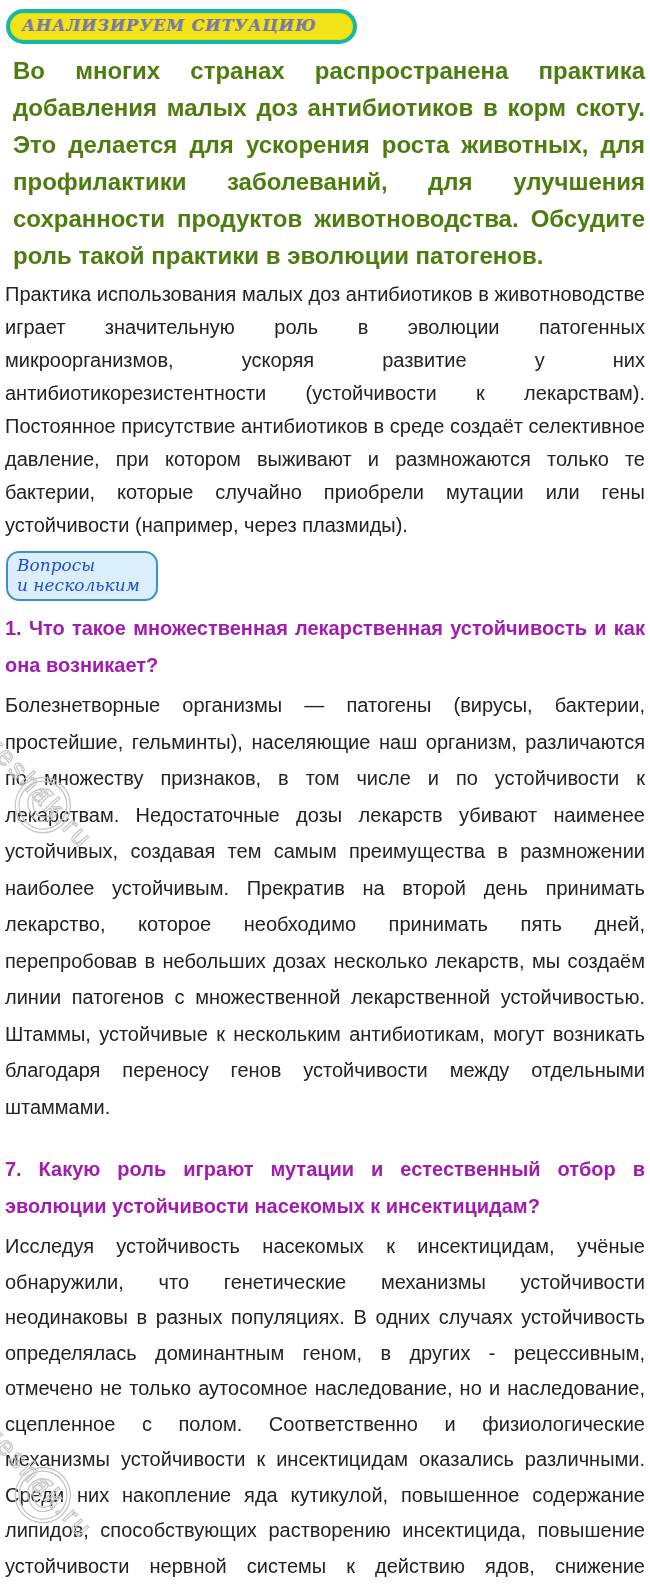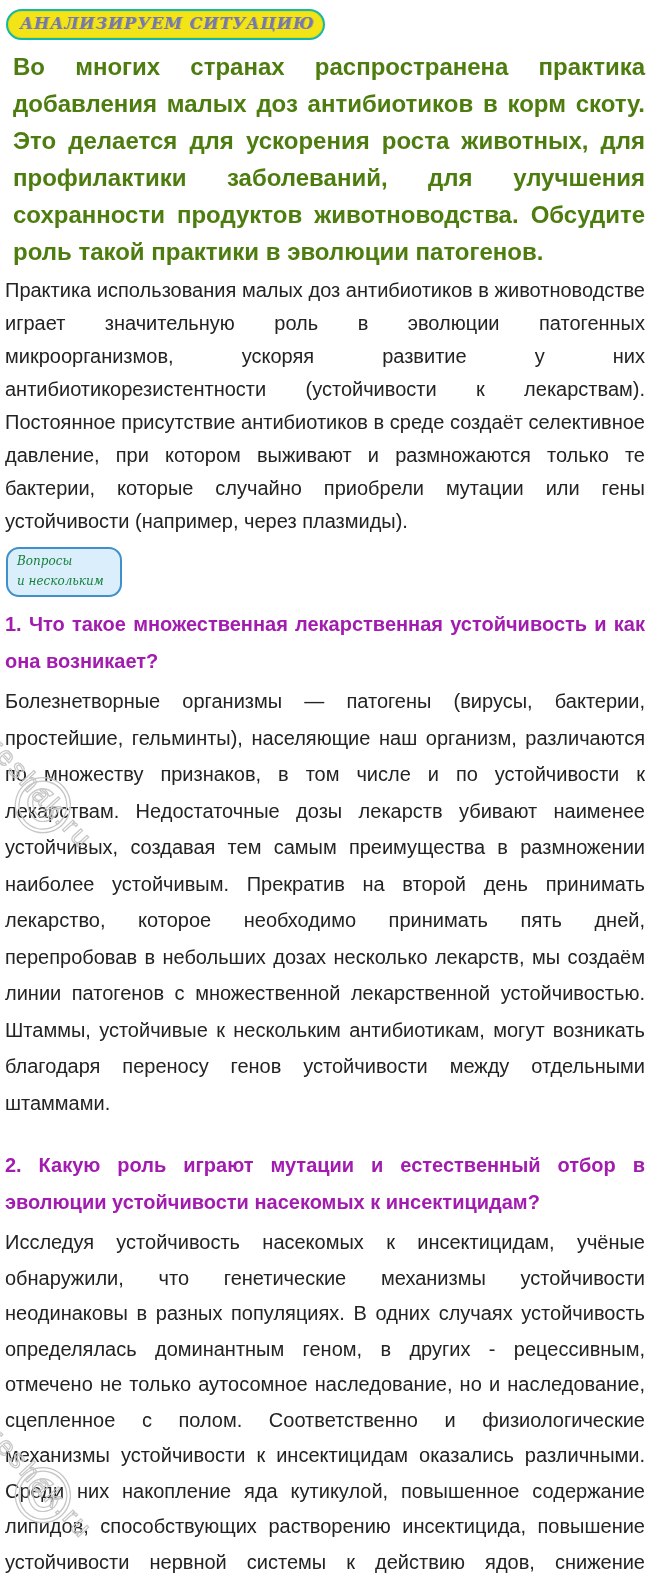--- a/index.html
+++ b/index.html
@@ -19,23 +19,23 @@
     text-align:center;
     margin:6px 10px 0 10px;
     line-height:28px;
     color:#111;
   }
 
   .badge-yellow {
     display:inline-block;
     margin:9px 4px 0 1px;
     background:#f2e417;
-    border:2px solid #14b8a6;
+    border:4px solid #14b8a6;
     border-radius:19px;
-    padding:3px 8px 5px 12px;
+    padding:3px 36px 5px 12px;
     box-shadow:0 0 0 1px #e8d90c inset;
   }
   .badge-yellow .badge-label {
     font-family:"DejaVu Serif", serif;
     font-style:italic;
     font-weight:bold;
     font-size:16px;
     letter-spacing:1px;
     color:#7678b2;
     text-shadow:1px 0 0 rgba(90,90,160,0.35);
@@ -73,23 +73,23 @@
     display:inline-block;
     margin:9px 0 0 1px;
     background:#daeefb;
     border:2px solid #3f90ca;
     border-radius:13px;
     padding:2px 16px 4px 9px;
   }
   .badge-blue .bb-line {
     font-family:"DejaVu Serif", serif;
     font-style:italic;
-    font-size:12px;
+    font-size:17px;
     line-height:20px;
-    color:#15803d;
+    color:#1d4ed8;
     white-space:nowrap;
   }
 
   .watermark {
     position:absolute;
     left:0;
     width:210px;
     height:210px;
     pointer-events:none;
     z-index:5;
@@ -139,21 +139,21 @@
 
   <div class="badge-blue">
     <div class="bb-line">Вопросы</div>
     <div class="bb-line">и нескольким</div>
   </div>
 
   <div class="q-title">1. Что такое множественная лекарственная устойчивость и как она возникает?</div>
 
   <div class="para answer-1">Болезнетворные организмы — патогены (вирусы, бактерии, простейшие, гельминты), населяющие наш организм, различаются по множеству признаков, в том числе и по устойчивости к лекарствам. Недостаточные дозы лекарств убивают наименее устойчивых, создавая тем самым преимущества в размножении наиболее устойчивым. Прекратив на второй день принимать лекарство, которое необходимо принимать пять дней, перепробовав в небольших дозах несколько лекарств, мы создаём линии патогенов с множественной лекарственной устойчивостью. Штаммы, устойчивые к нескольким антибиотикам, могут возникать благодаря переносу генов устойчивости между отдельными штаммами.</div>
 
-  <div class="q-title q2-title">2. Какую роль играют мутации и естественный отбор в эволюции устойчивости насекомых к инсектицидам?</div>
+  <div class="q-title q2-title">7. Какую роль играют мутации и естественный отбор в эволюции устойчивости насекомых к инсектицидам?</div>
 
   <div class="para answer-2">Исследуя устойчивость насекомых к инсектицидам, учёные обнаружили, что генетические механизмы устойчивости неодинаковы в разных популяциях. В одних случаях устойчивость определялась доминантным геном, в других - рецессивным, отмечено не только аутосомное наследование, но и наследование, сцепленное с полом. Соответственно и физиологические механизмы устойчивости к инсектицидам оказались различными. Среди них накопление яда кутикулой, повышенное содержание липидов, способствующих растворению инсектицида, повышение устойчивости нервной системы к действию ядов, снижение двигательной активности и др. Здесь, как и в случае с устойчивостью к лекарствам, мы наблюдаем очень быструю эволюцию, вызванную непродуманными действиями людей.</div>
 
 </div>
 
 <div class="watermark wm-1">
   <span class="wm-text">reshak.ru</span>
   <span class="wm-c">©</span>
 </div>
 

